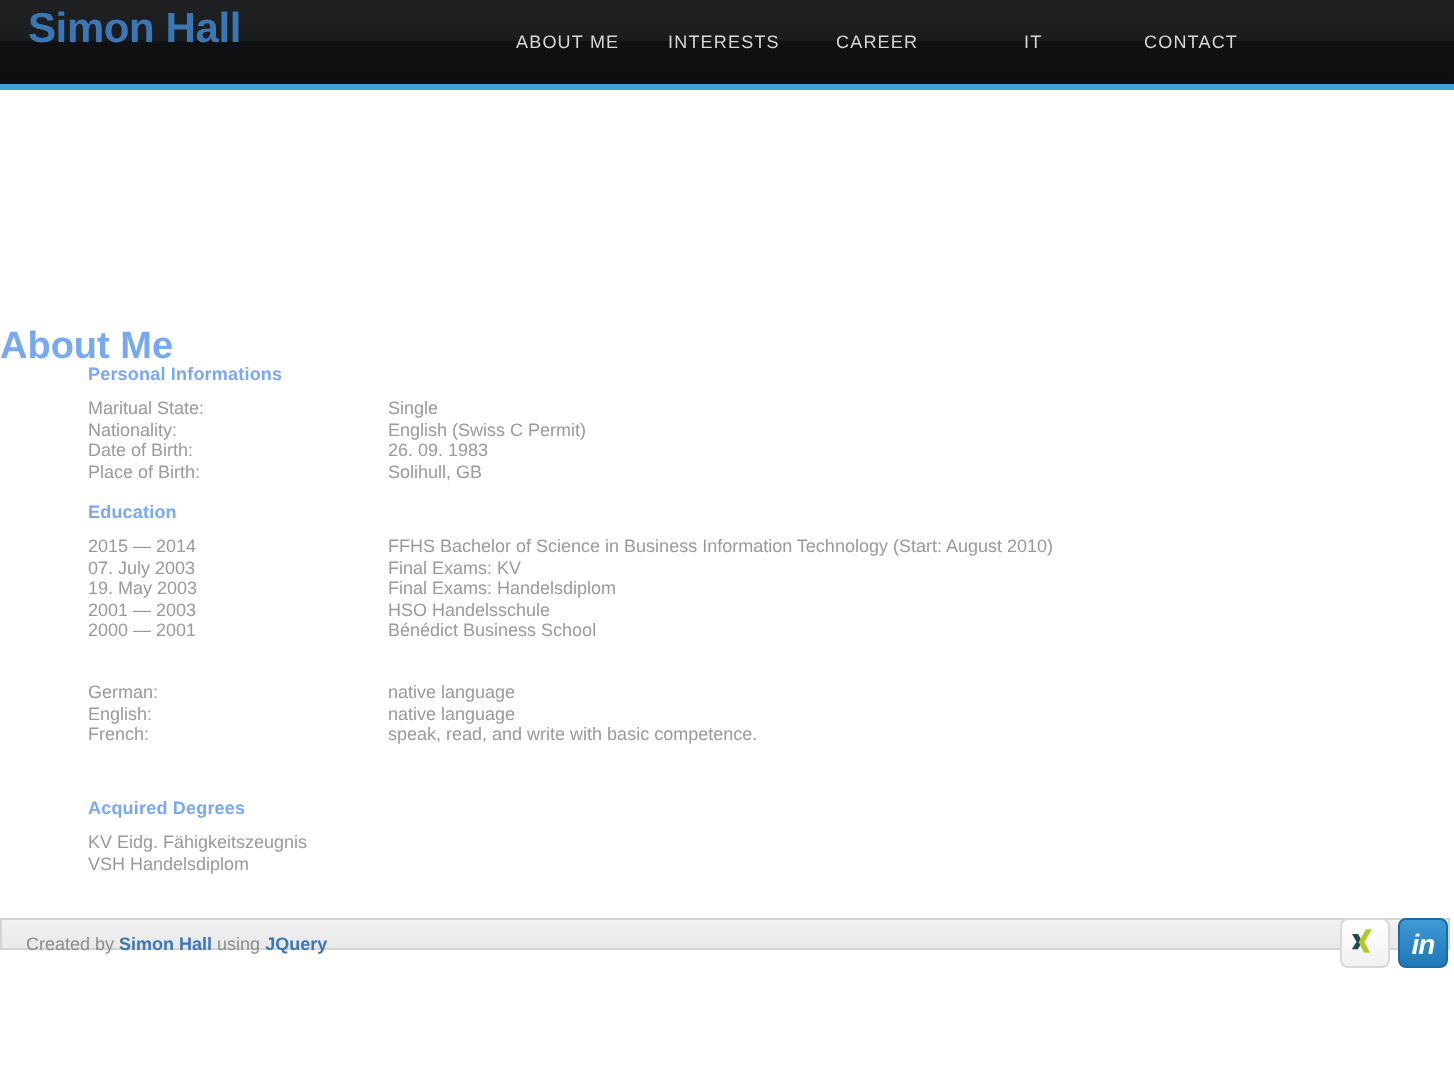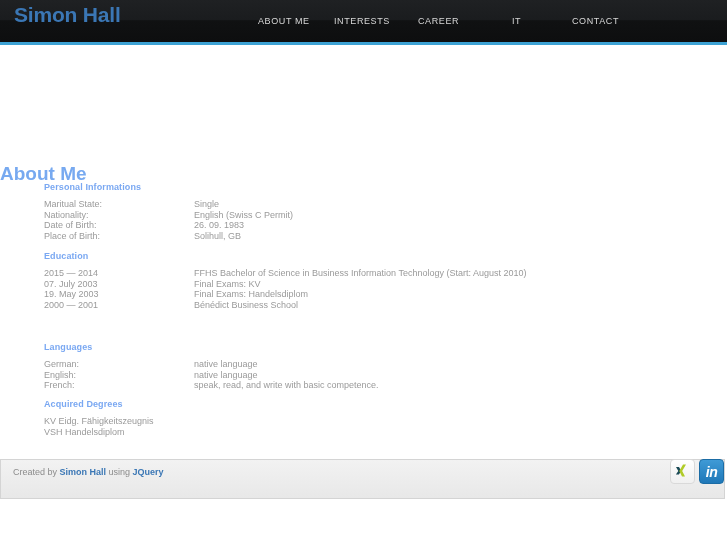--- a/index.html
+++ b/index.html
@@ -121,21 +121,21 @@
   .sec-education { top: 205px; }
   .sec-languages { top: 296px; }
   .sec-degrees  { top: 353px; }
 
   
   .site-footer {
     position: absolute;
     left: 0;
     top: 459px;
     width: 725px;
-    height: 40px;
+    height: 16px;
     background: #ececec;
     background: linear-gradient(to bottom, #f2f2f2 0%, #e8e8e8 100%);
     border: 1px solid #d4d4d4;
     box-sizing: border-box;
   }
   .footer-text {
     position: absolute;
     left: 12px;
     top: 6px;
     font-size: 9px;
@@ -230,27 +230,30 @@
     </div>
     <div class="row">
       <span class="lbl">07. July 2003</span>
       <span class="val">Final Exams: KV</span>
     </div>
     <div class="row">
       <span class="lbl">19. May 2003</span>
       <span class="val">Final Exams: Handelsdiplom</span>
     </div>
     <div class="row">
+      <span class="lbl">2001 — 2003</span>
+      <span class="val">HSO Handelsschule</span>
+    </div>
+    <div class="row">
       <span class="lbl">2000 — 2001</span>
       <span class="val">Bénédict Business School</span>
     </div>
   </section>
 
   <section class="section sec-languages">
-    <h2 class="section-title">Languages</h2>
     <div class="row">
       <span class="lbl">German:</span>
       <span class="val">native language</span>
     </div>
     <div class="row">
       <span class="lbl">English:</span>
       <span class="val">native language</span>
     </div>
     <div class="row">
       <span class="lbl">French:</span>

